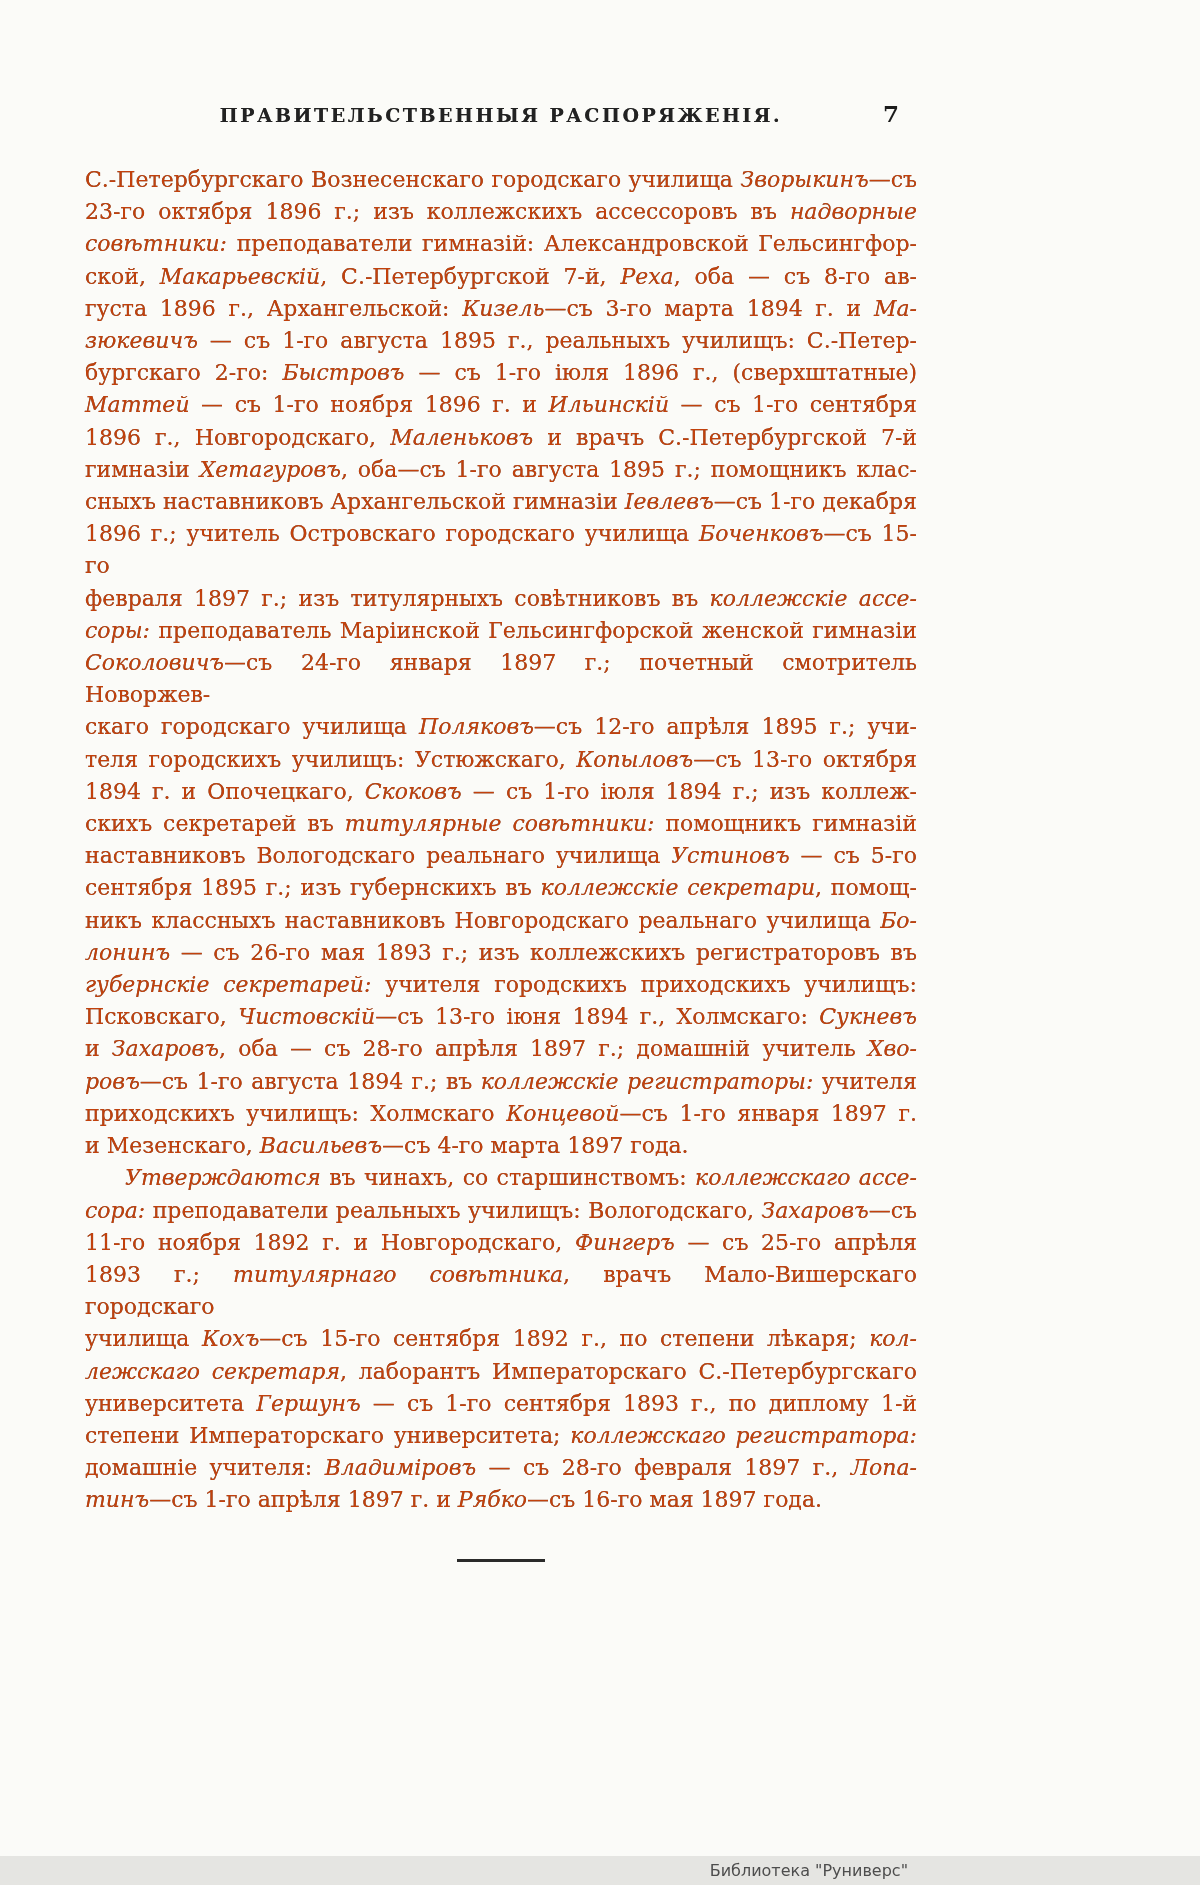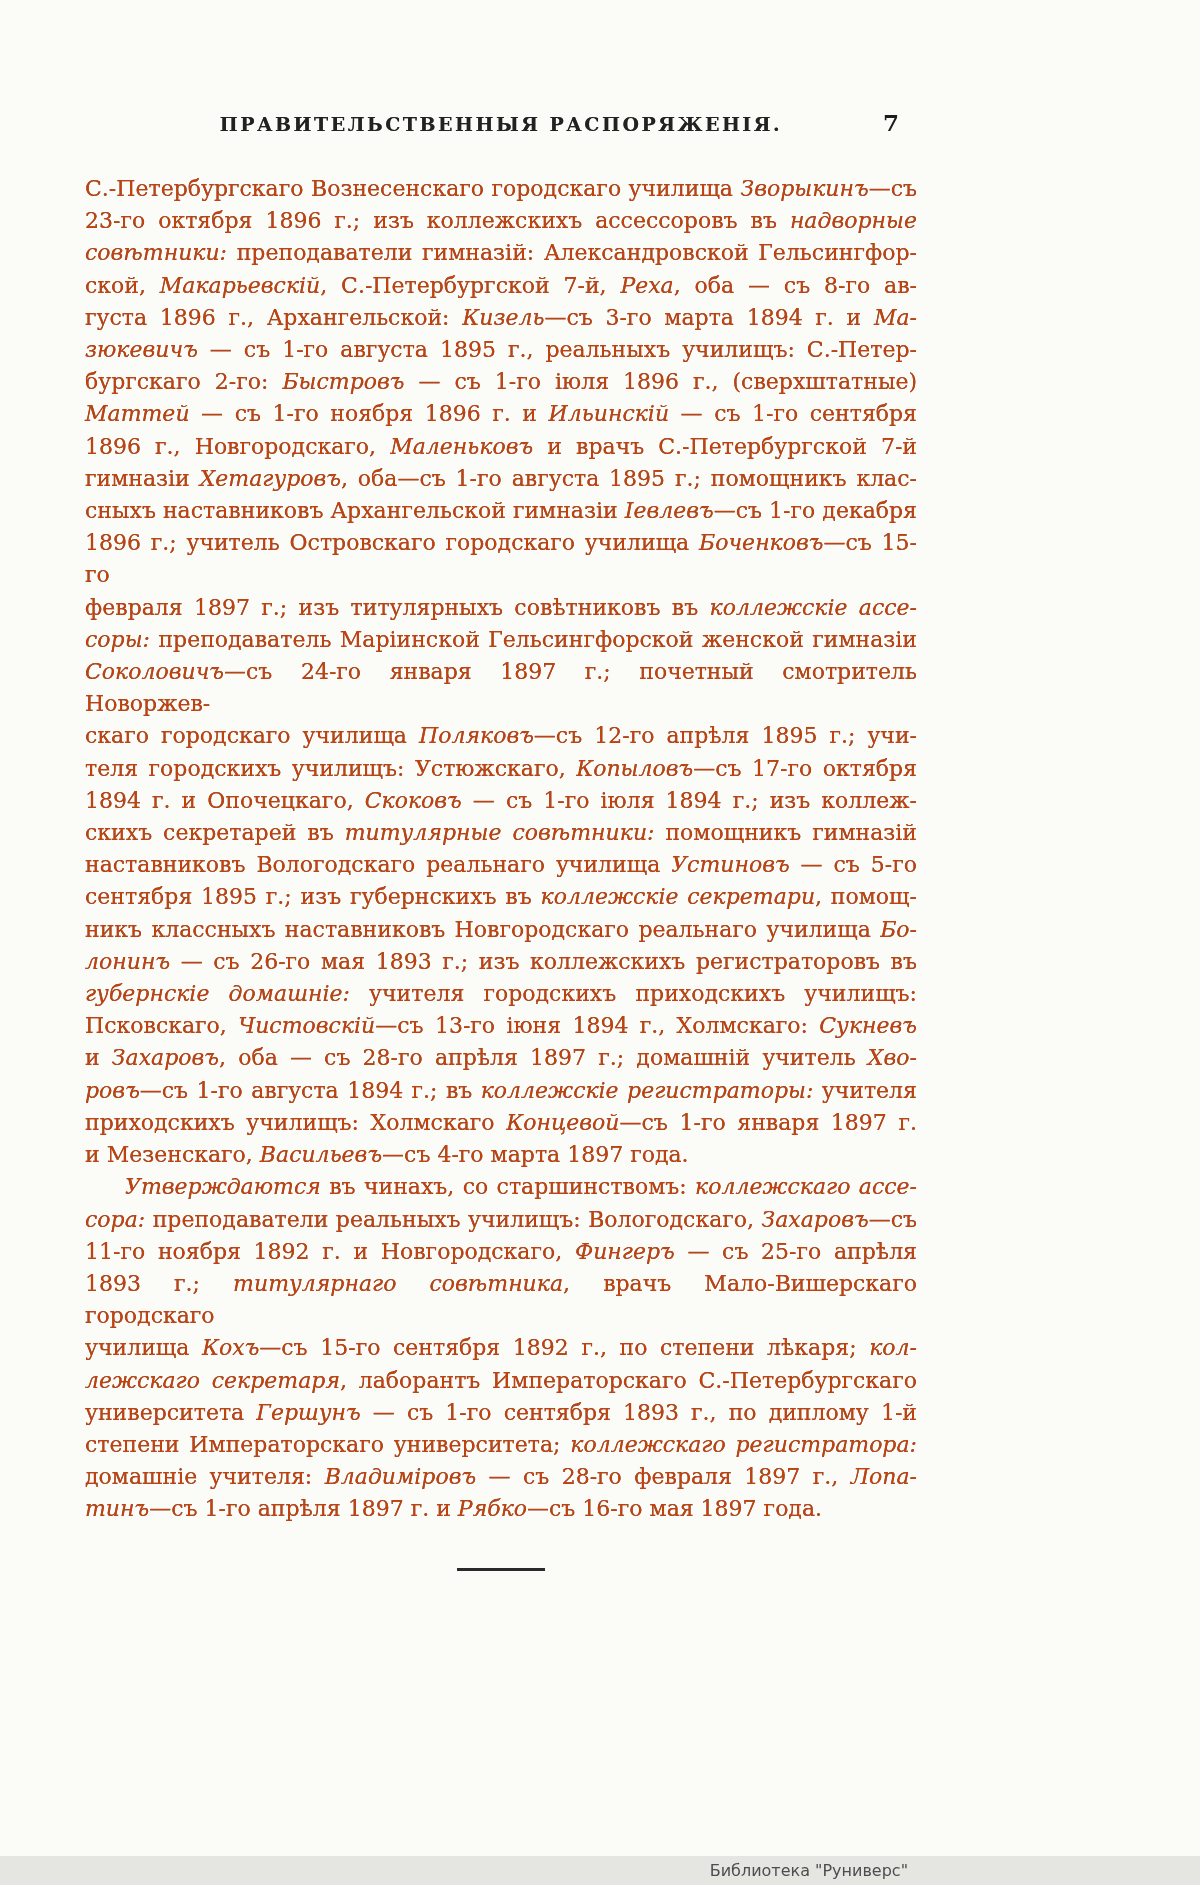--- a/index.html
+++ b/index.html
@@ -5,21 +5,21 @@
   * { margin:0; padding:0; box-sizing:border-box; }
   html, body { width:1200px; height:1885px; }
   body {
     background:#fbfbf8;
     font-family:"DejaVu Serif", serif;
     color:#1c1c1c;
     position:relative;
     overflow:hidden;
   }
   .page { position:absolute; inset:0; }
-  .content { position:absolute; left:85px; top:104px; width:832px;margin-top:9px; }
+  .content { position:absolute; left:85px; top:104px; width:832px; }
   .header { position:relative; height:32px; margin-bottom:28px; }
   .header-title {
     text-align:center;
     font-size:19px;
     font-weight:700;
     letter-spacing:2.5px;
     color:#222;
     text-shadow:0 0 0.5px rgba(0,0,0,0.5);
   }
   .page-number {
@@ -76,28 +76,28 @@
           <div class="line"><span>бургскаго 2-го: </span><span class="it">Быстровъ</span><span> — съ 1-го іюля 1896 г., (сверхштатные)</span></div>
           <div class="line"><span class="it">Маттей</span><span> — съ 1-го ноября 1896 г. и </span><span class="it">Ильинскій</span><span> — съ 1-го сентября</span></div>
           <div class="line"><span>1896 г., Новгородскаго, </span><span class="it">Маленьковъ</span><span> и врачъ С.-Петербургской 7-й</span></div>
           <div class="line"><span>гимназіи </span><span class="it">Хетагуровъ</span><span>, оба—съ 1-го августа 1895 г.; помощникъ клас-</span></div>
           <div class="line"><span>сныхъ наставниковъ Архангельской гимназіи </span><span class="it">Іевлевъ</span><span>—съ 1-го декабря</span></div>
           <div class="line"><span>1896 г.; учитель Островскаго городскаго училища </span><span class="it">Боченковъ</span><span>—съ 15-го</span></div>
           <div class="line"><span>февраля 1897 г.; изъ титулярныхъ совѣтниковъ въ </span><span class="it">коллежскіе ассе-</span></div>
           <div class="line"><span class="it">соры:</span><span> преподаватель Маріинской Гельсингфорской женской гимназіи</span></div>
           <div class="line"><span class="it">Соколовичъ</span><span>—съ 24-го января 1897 г.; почетный смотритель Новоржев-</span></div>
           <div class="line"><span>скаго городскаго училища </span><span class="it">Поляковъ</span><span>—съ 12-го апрѣля 1895 г.; учи-</span></div>
-          <div class="line"><span>теля городскихъ училищъ: Устюжскаго, </span><span class="it">Копыловъ</span><span>—съ 17-го октября</span></div>
+          <div class="line"><span>теля городскихъ училищъ: Устюжскаго, </span><span class="it">Копыловъ</span><span>—съ 13-го октября</span></div>
           <div class="line"><span>1894 г. и Опочецкаго, </span><span class="it">Скоковъ</span><span> — съ 1-го іюля 1894 г.; изъ коллеж-</span></div>
           <div class="line"><span>скихъ секретарей въ </span><span class="it">титулярные совѣтники:</span><span> помощникъ гимназій</span></div>
           <div class="line"><span>наставниковъ Вологодскаго реальнаго училища </span><span class="it">Устиновъ</span><span> — съ 5-го</span></div>
           <div class="line"><span>сентября 1895 г.; изъ губернскихъ въ </span><span class="it">коллежскіе секретари</span><span>, помощ-</span></div>
           <div class="line"><span>никъ классныхъ наставниковъ Новгородскаго реальнаго училища </span><span class="it">Бо-</span></div>
           <div class="line"><span class="it">лонинъ</span><span> — съ 26-го мая 1893 г.; изъ коллежскихъ регистраторовъ въ</span></div>
-          <div class="line"><span class="it">губернскіе домашніе:</span><span> учителя городскихъ приходскихъ училищъ:</span></div>
+          <div class="line"><span class="it">губернскіе секретарей:</span><span> учителя городскихъ приходскихъ училищъ:</span></div>
           <div class="line"><span>Псковскаго, </span><span class="it">Чистовскій</span><span>—съ 13-го іюня 1894 г., Холмскаго: </span><span class="it">Сукневъ</span></div>
           <div class="line"><span>и </span><span class="it">Захаровъ</span><span>, оба — съ 28-го апрѣля 1897 г.; домашній учитель </span><span class="it">Хво-</span></div>
           <div class="line"><span class="it">ровъ</span><span>—съ 1-го августа 1894 г.; въ </span><span class="it">коллежскіе регистраторы:</span><span> учителя</span></div>
           <div class="line"><span>приходскихъ училищъ: Холмскаго </span><span class="it">Концевой</span><span>—съ 1-го января 1897 г.</span></div>
           <div class="line last"><span>и Мезенскаго, </span><span class="it">Васильевъ</span><span>—съ 4-го марта 1897 года.</span></div>
         </div>
         <div>
           <div class="line indent"><span class="it">Утверждаются</span><span> въ чинахъ, со старшинствомъ: </span><span class="it">коллежскаго ассе-</span></div>
           <div class="line"><span class="it">сора:</span><span> преподаватели реальныхъ училищъ: Вологодскаго, </span><span class="it">Захаровъ</span><span>—съ</span></div>
           <div class="line"><span>11-го ноября 1892 г. и Новгородскаго, </span><span class="it">Фингеръ</span><span> — съ 25-го апрѣля</span></div>

